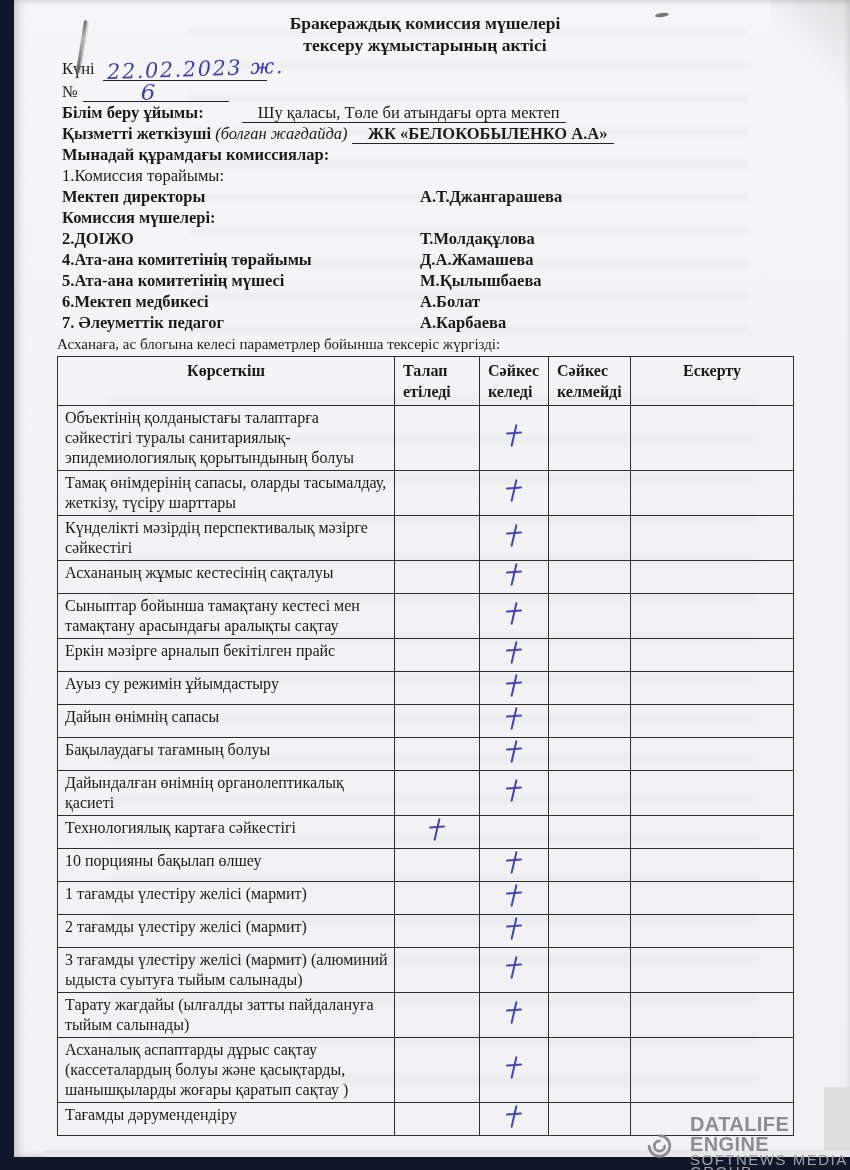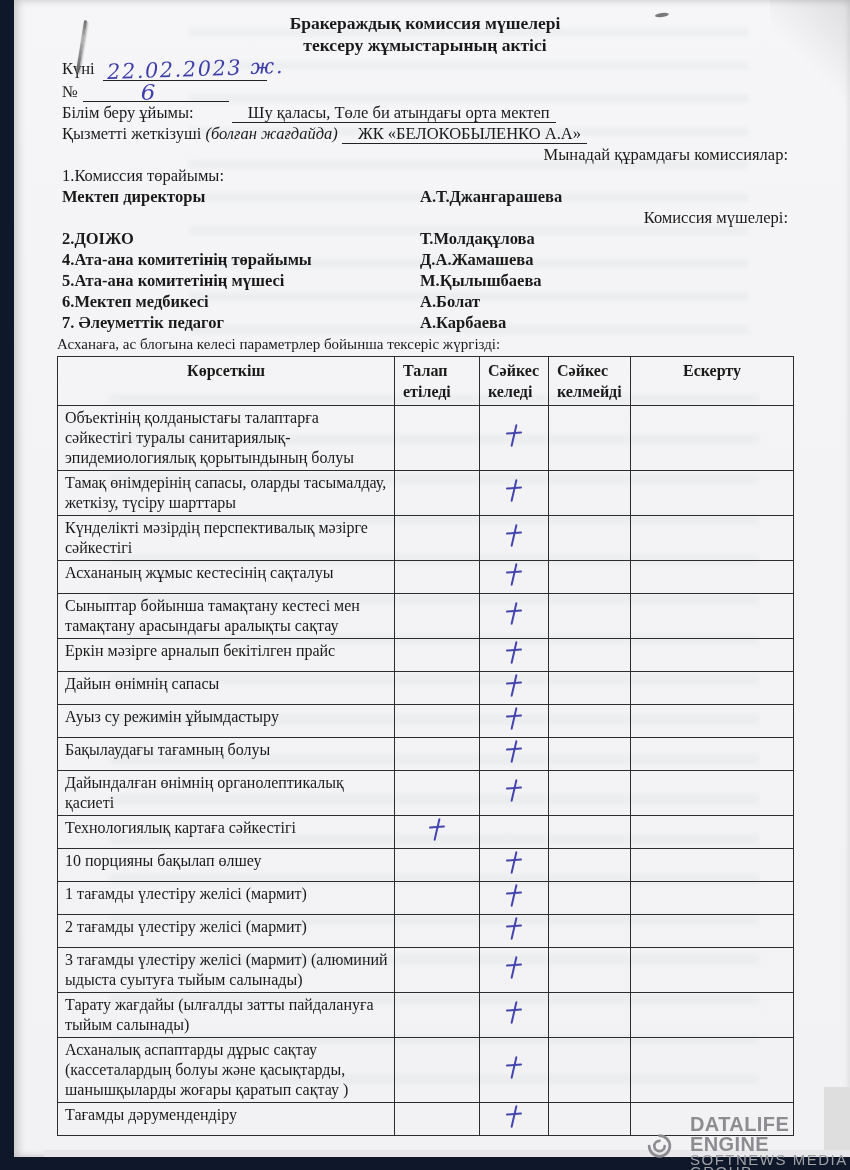--- a/index.html
+++ b/index.html
@@ -42,21 +42,21 @@
   .line.date-line { line-height:25px; }
   .blank { display:inline-block; border-bottom:1.5px solid #232323; height:17px;
     vertical-align:bottom; position:relative; }
   .blank.date { width:164px; margin-left:8px; }
   .blank.num  { width:146px; margin-left:5px; }
   .hand { font-style:italic; color:#3e3eab; font-family:"DejaVu Serif", serif; }
   .hand.hdate { position:absolute; left:4px; bottom:-2px; font-size:21px;
     letter-spacing:1.5px; transform:rotate(-2deg); white-space:nowrap; }
   .hand.hnum  { position:absolute; left:58px; bottom:-2px; font-size:23px; }
   .uline { border-bottom:1.5px solid #232323; padding:0 6px 0 16px; }
-  .b { font-weight:normal;text-align:right; }
+  .b { font-weight:bold; }
   .i { font-style:italic; }
   .org-val { margin-left:34px; }
 
   .crow { display:flex; line-height:21px; font-size:16.5px;font-weight:bold; }
   .crow .role { width:358px; flex:0 0 358px; }
 
   .tbl-heading { font-weight:normal; font-size:15px; line-height:22px; margin-left:-5px; }
 
   table.insp { border-collapse:collapse; table-layout:fixed; width:736px;
     margin-left:-5px; margin-top:1px; background:transparent; }
@@ -199,28 +199,28 @@
               <td class="markcell"></td>
             </tr>
             <tr>
               <td class="ind">Еркін мәзірге арналып бекітілген прайс</td>
               <td class="markcell"></td>
               <td class="markcell"><span class="mark"></span></td>
               <td class="markcell"></td>
               <td class="markcell"></td>
             </tr>
             <tr>
+              <td class="ind">Ауыз су режимін ұйымдастыру</td>
+              <td class="markcell"></td>
+              <td class="markcell"><span class="mark"></span></td>
+              <td class="markcell"></td>
+              <td class="markcell"></td>
+            </tr>
+            <tr>
               <td class="ind">Дайын өнімнің сапасы</td>
-              <td class="markcell"></td>
-              <td class="markcell"><span class="mark"></span></td>
-              <td class="markcell"></td>
-              <td class="markcell"></td>
-            </tr>
-            <tr>
-              <td class="ind">Ауыз су режимін ұйымдастыру</td>
               <td class="markcell"></td>
               <td class="markcell"><span class="mark"></span></td>
               <td class="markcell"></td>
               <td class="markcell"></td>
             </tr>
             <tr>
               <td class="ind">Бақылаудағы тағамның болуы</td>
               <td class="markcell"></td>
               <td class="markcell"><span class="mark"></span></td>
               <td class="markcell"></td>

